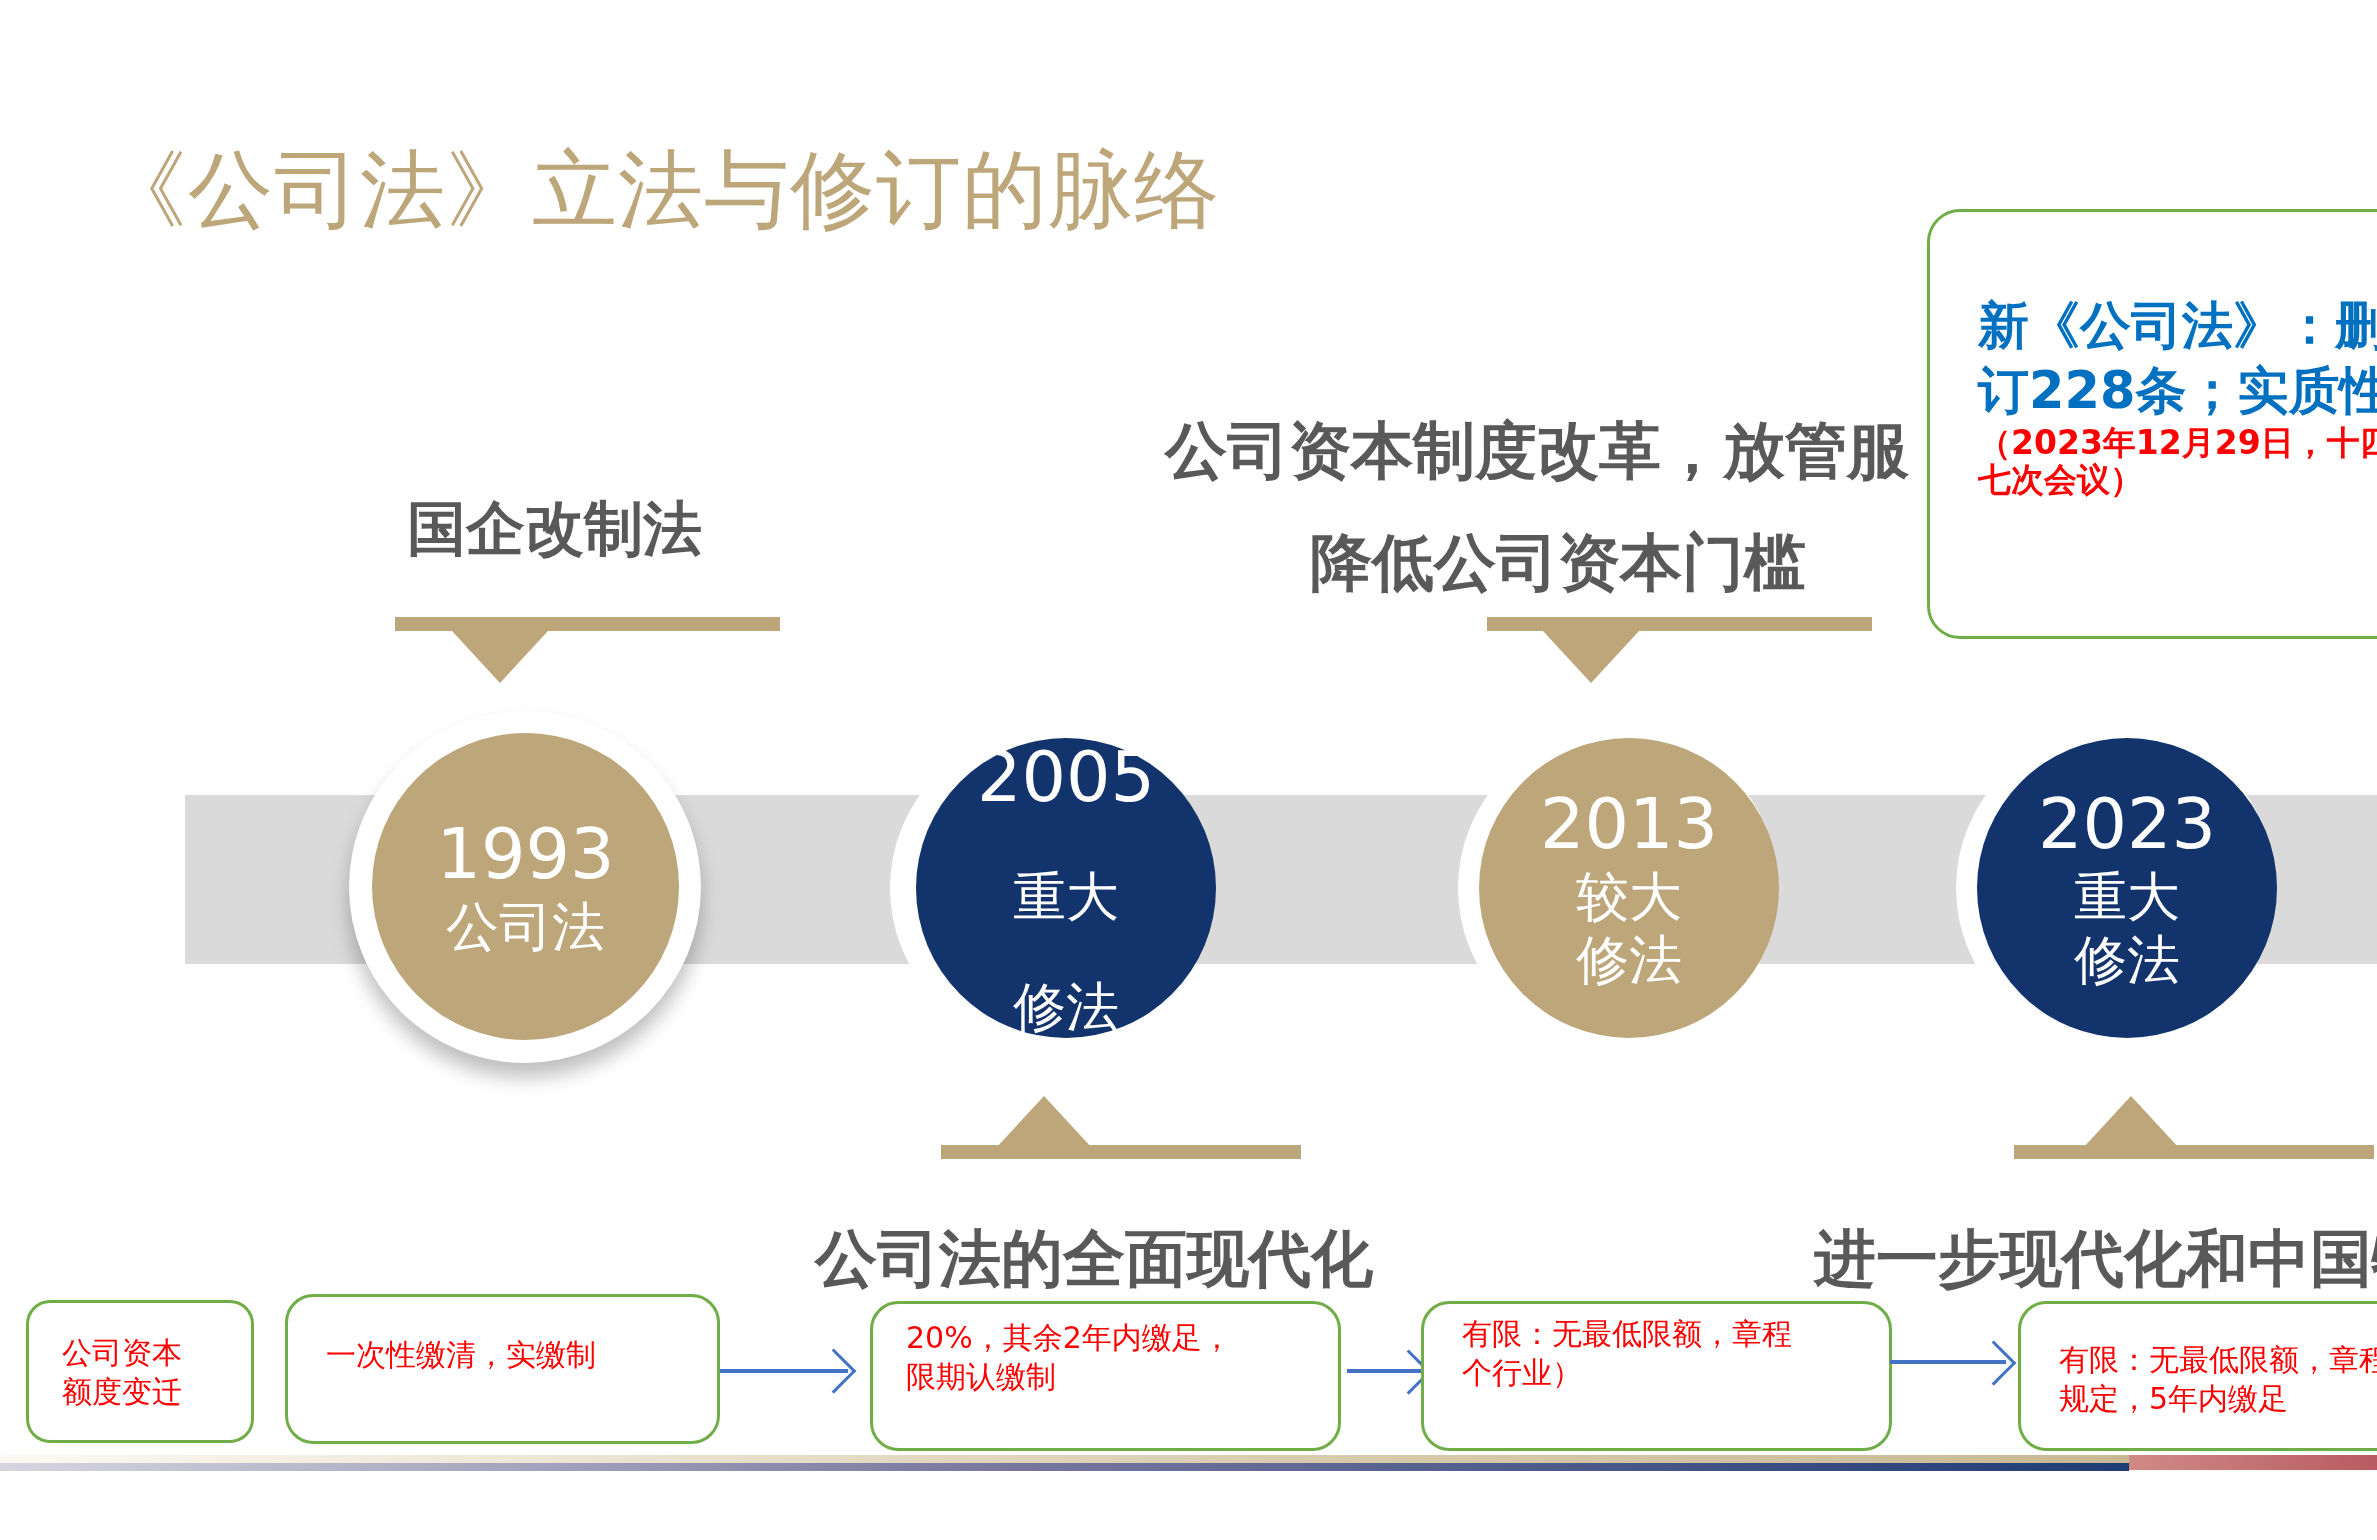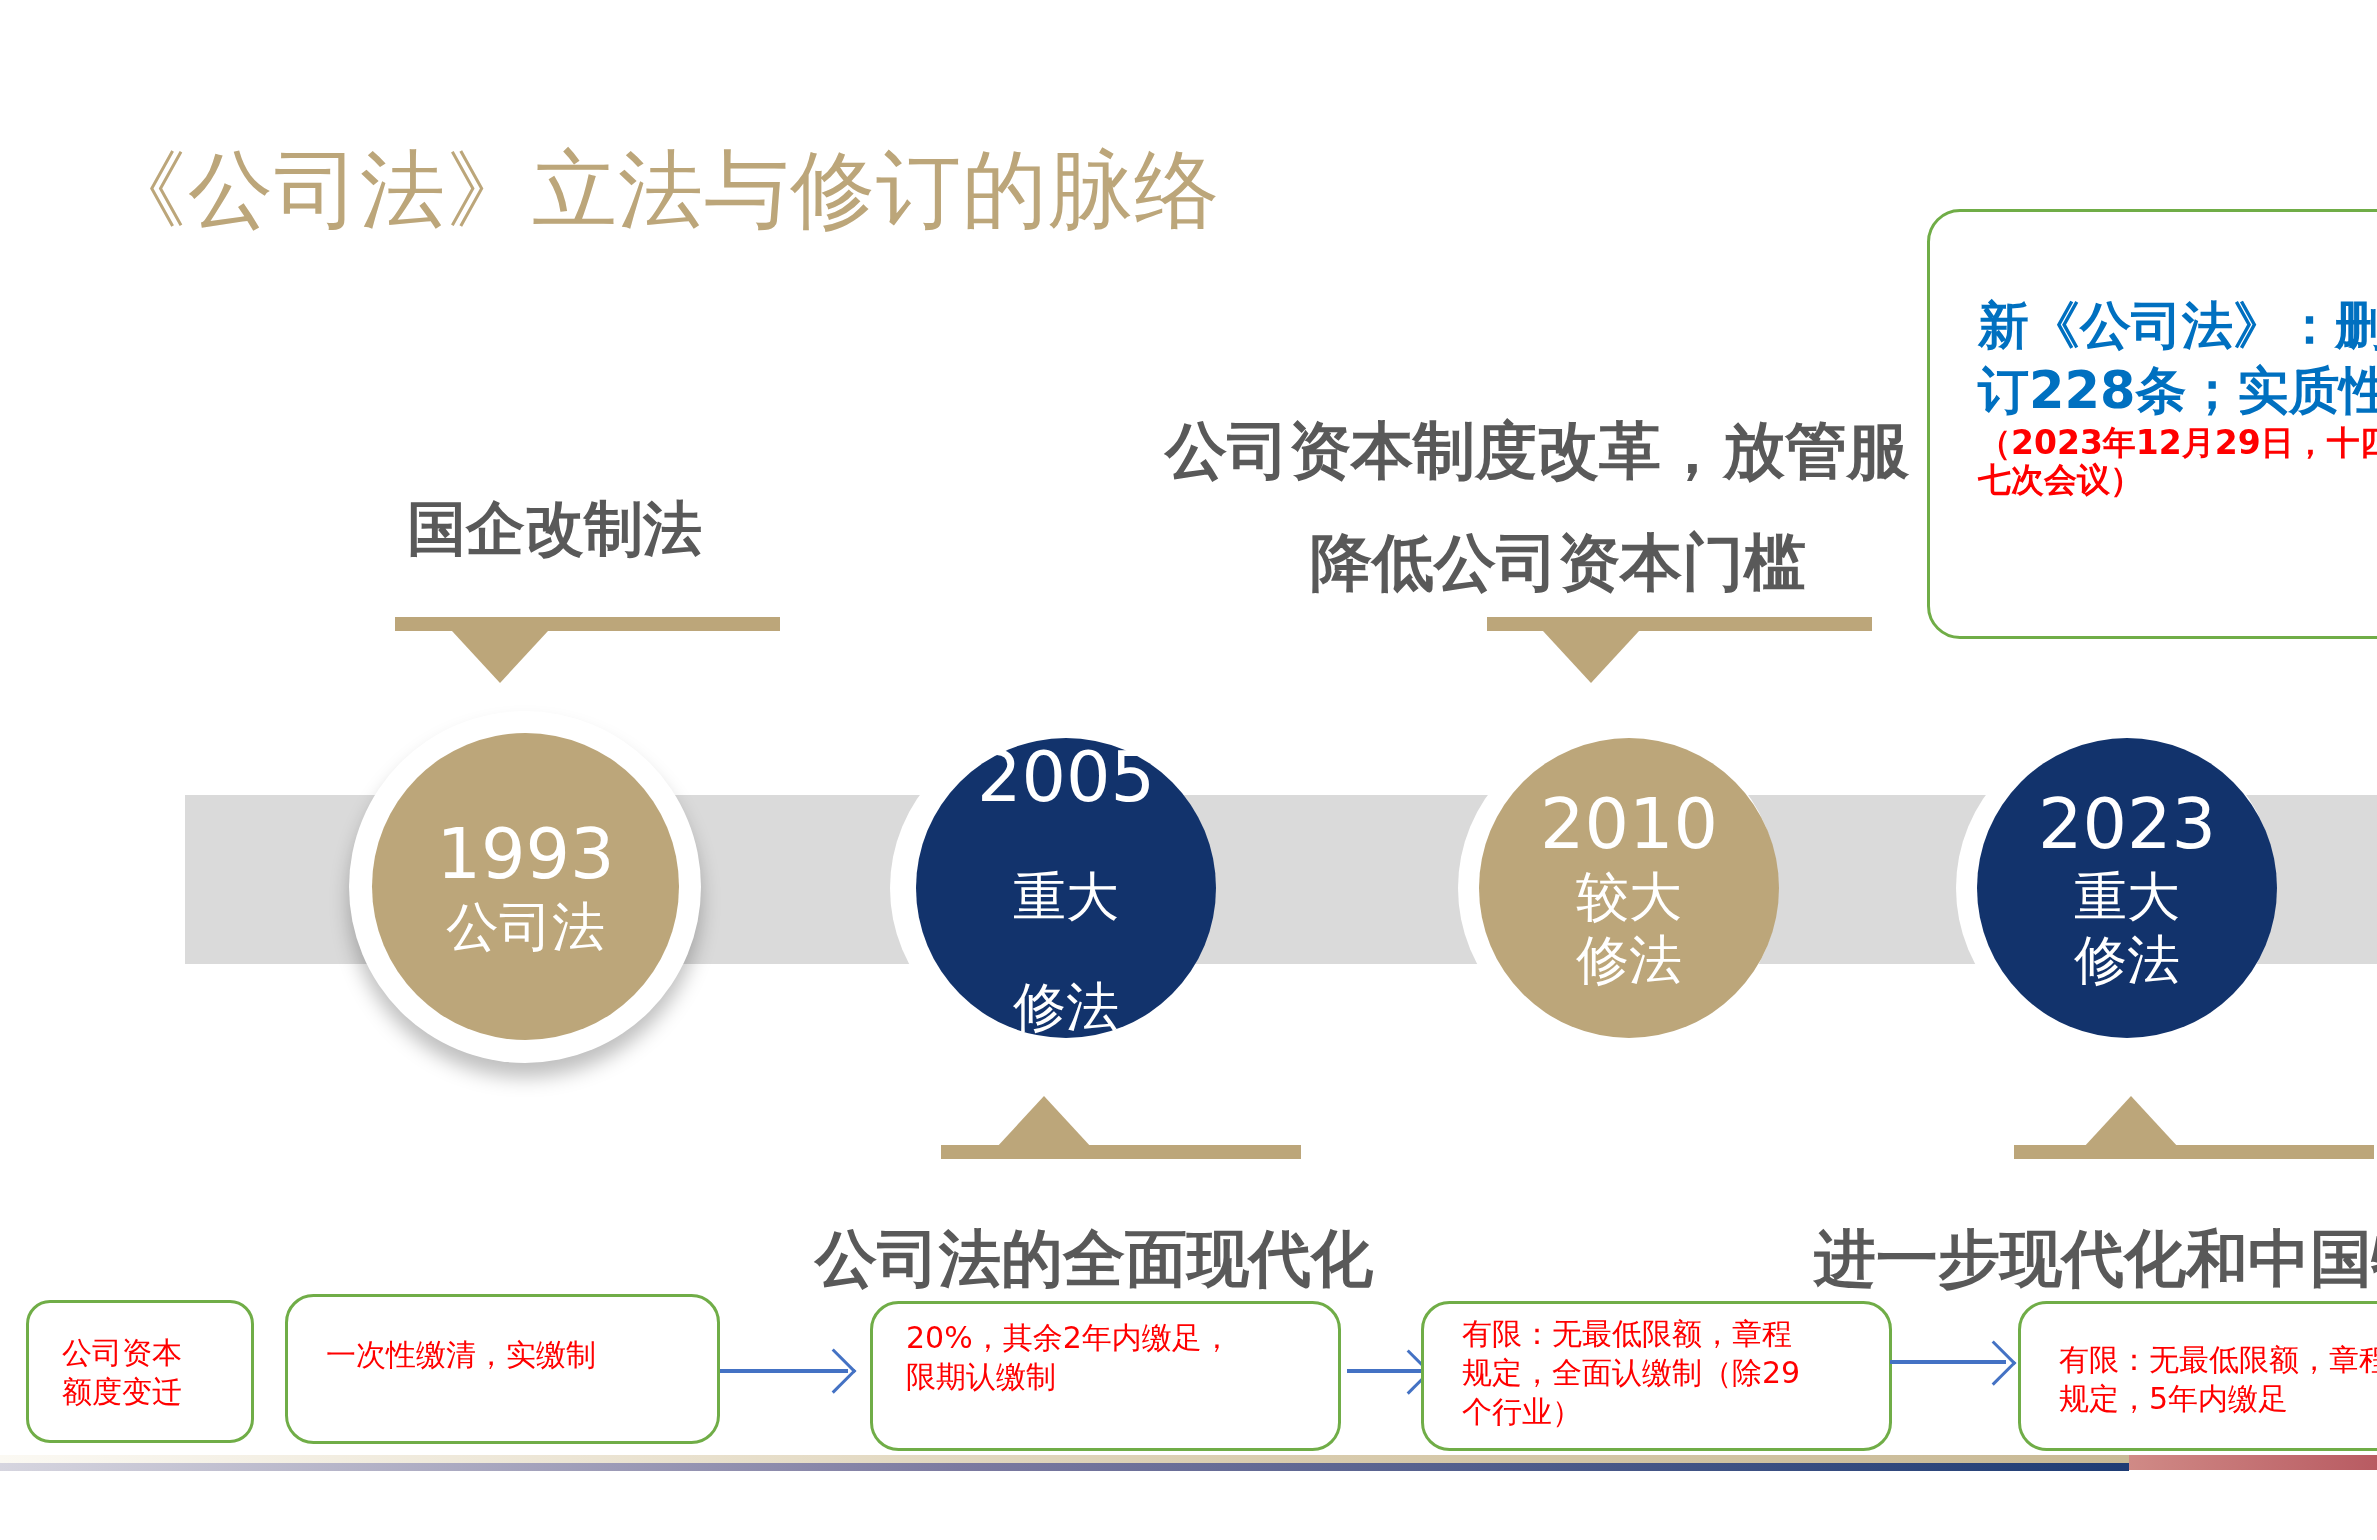--- a/index.html
+++ b/index.html
@@ -52,21 +52,21 @@
 
 <div class="abs ring" style="left:890px;top:728px;width:320px;height:320px;"></div>
 <div class="abs circle navy" style="left:916px;top:738px;width:300px;height:300px;gap:47px;">
   <span class="year">2005</span>
   <span class="lbl">重大</span>
   <span class="lbl">修法</span>
 </div>
 
 <div class="abs ring" style="left:1458px;top:728px;width:320px;height:320px;"></div>
 <div class="abs circle gold" style="left:1479px;top:738px;width:300px;height:300px;">
-  <span class="year">2010</span>
+  <span class="year">2013</span>
   <span class="lbl">较大</span>
   <span class="lbl">修法</span>
 </div>
 
 <div class="abs ring" style="left:1956px;top:728px;width:320px;height:320px;"></div>
 <div class="abs circle navy" style="left:1977px;top:738px;width:300px;height:300px;">
   <span class="year">2023</span>
   <span class="lbl">重大</span>
   <span class="lbl">修法</span>
 </div>
@@ -101,21 +101,20 @@
 <div class="abs gbox" style="left:870px;top:1301px;width:471px;height:150px;border-radius:28.5px;padding:14.3px 0 0 33px;">
   <div class="rtext">20%，其余2年内缴足，</div>
   <div class="rtext">限期认缴制</div>
 </div>
 
 <div class="abs conn" style="left:1347px;top:1369px;width:76px;"></div>
 <div class="abs conn-head" style="left:1393px;top:1356px;"></div>
 
 <div class="abs gbox" style="left:1421px;top:1301px;width:471px;height:150px;border-radius:28.5px;padding:9.5px 0 0 38px;">
   <div class="rtext">有限：无最低限额，章程</div>
-  <div class="rtext">规定，全面认缴制（除29</div>
   <div class="rtext">个行业）</div>
 </div>
 
 <div class="abs conn" style="left:1890px;top:1360px;width:116px;"></div>
 <div class="abs conn-head" style="left:1978px;top:1347px;"></div>
 
 <div class="abs gbox" style="left:2018px;top:1301px;width:471px;height:150px;border-radius:28.5px;padding:36px 0 0 38px;">
   <div class="rtext">有限：无最低限额，章程</div>
   <div class="rtext">规定，5年内缴足</div>
 </div>

